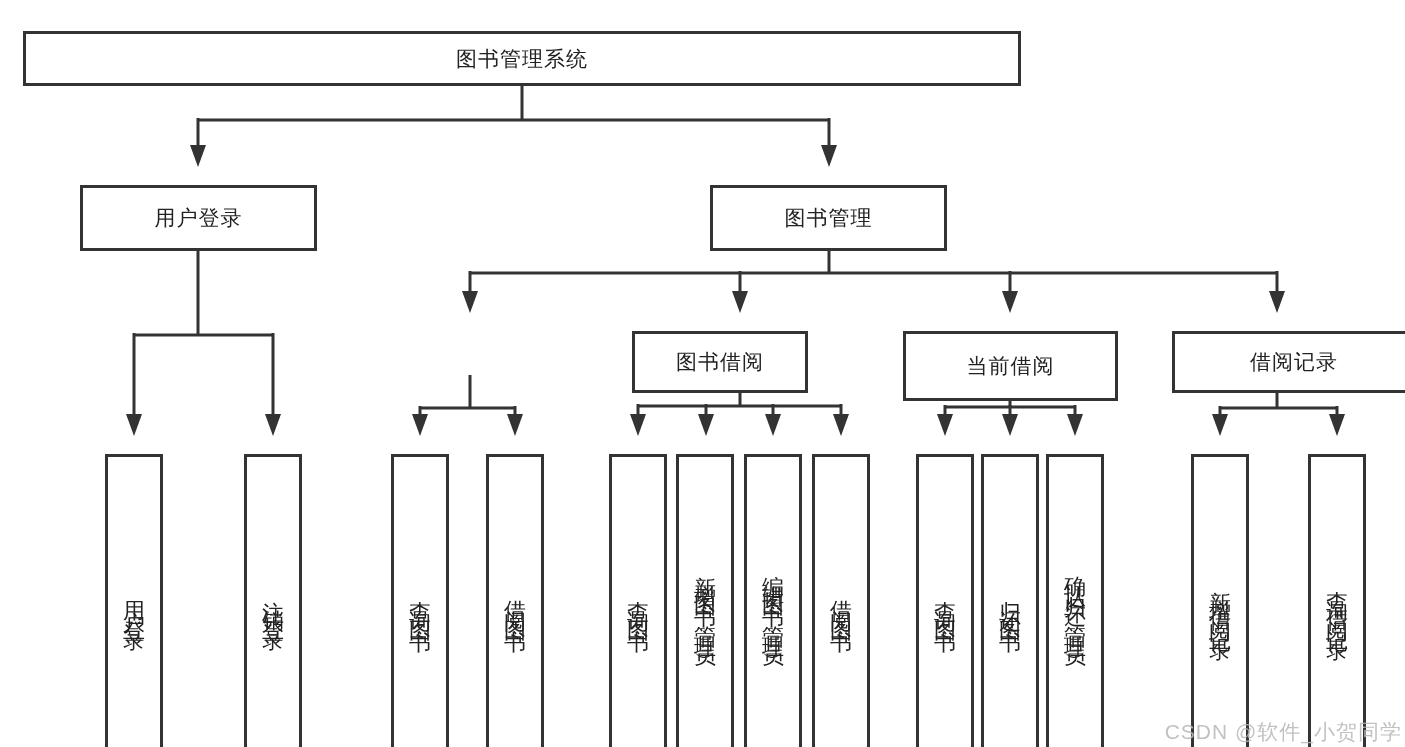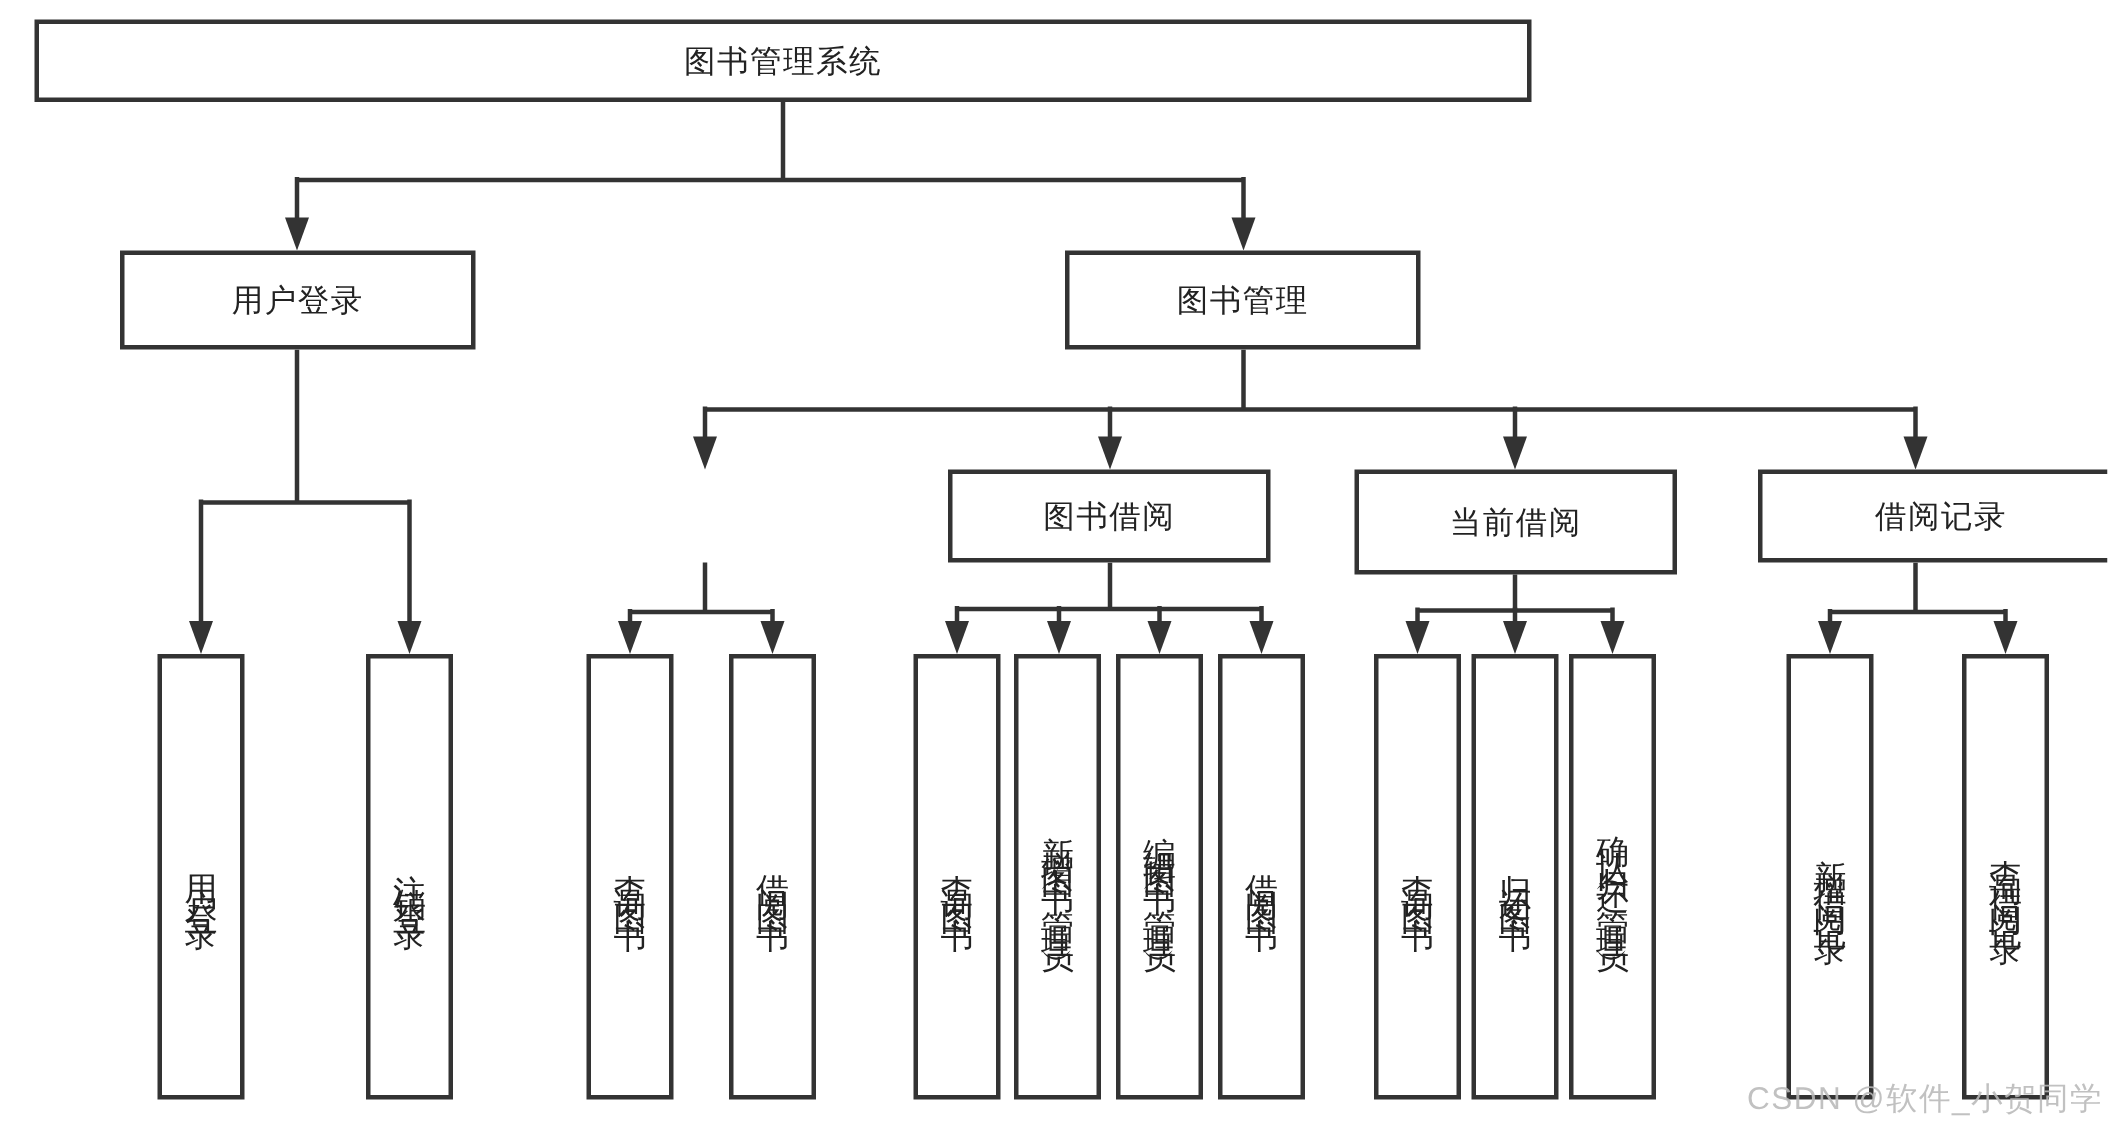--- a/index.html
+++ b/index.html
@@ -21,38 +21,39 @@
   #edges line{stroke:var(--line);stroke-width:3;}
   #edges polygon{fill:var(--line);}
   .node{
     position:absolute;
     box-sizing:border-box;
     background:var(--box-fill);
     border:3px solid var(--line);
     display:flex;align-items:center;justify-content:center;
     color:var(--text);
     z-index:2;
+    margin-top:18px;
   }
   .h-label{font-size:21px;letter-spacing:1px;white-space:nowrap;}
   .leaf .v-label{
     writing-mode:vertical-rl;
     text-orientation:mixed;
     font-size:22px;
     letter-spacing:10px;
     line-height:1;
     white-space:nowrap;
   }
   
   #n-root{left:23px;top:13px;width:998px;height:55px;}
   
   #n-user-login{left:80px;top:167px;width:237px;height:66px;}
   #n-book-mgmt{left:710px;top:167px;width:237px;height:66px;}
   
   #n-new-book{left:362px;top:313px;width:215px;height:62px;}
-  #n-book-borrow{left:632px;top:313px;width:215px;height:62px;}
+  #n-book-borrow{left:632px;top:313px;width:176px;height:62px;}
   #n-current-borrow{left:903px;top:313px;width:215px;height:70px;}
   #n-borrow-records{left:1172px;top:313px;width:244px;height:62px;}
   
   .leaf{top:436px;width:58px;height:297px;}
   #l-user-login{left:105px;}
   #l-logout-login{left:244px;}
   #l-query-book-recommend{left:391px;}
   #l-borrow-book-recommend{left:486px;}
   #l-query-book-borrow{left:609px;}
   #l-add-book-admin{left:676px;}

